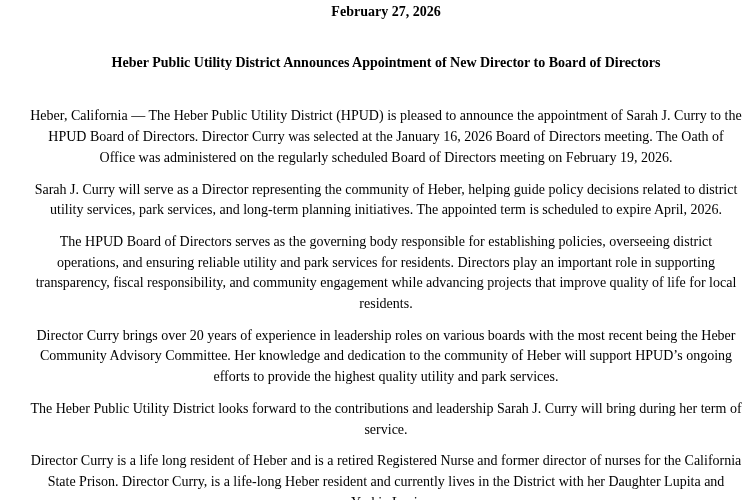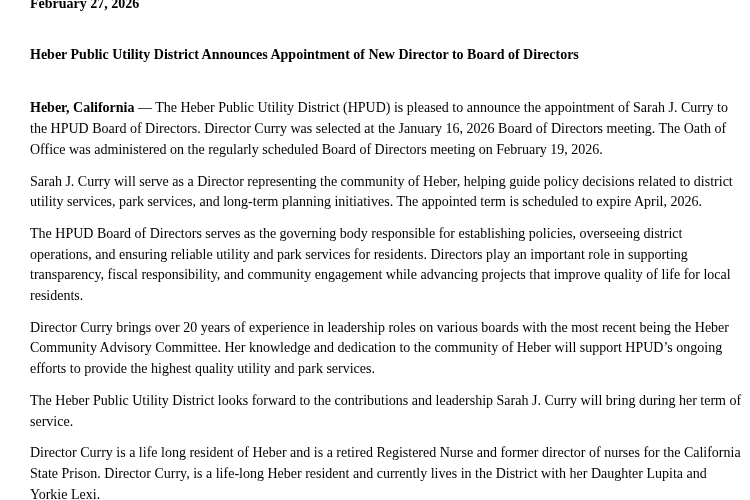--- a/index.html
+++ b/index.html
@@ -10,28 +10,29 @@
   body {
     width: 750px;
     height: 500px;
     overflow: hidden;
   }
   .doc {
     box-sizing: border-box;
     width: 750px;
     height: 500px;
     overflow: hidden;
-    padding: 4px 8px 0 30px;
+    padding: 12px 8px 0 30px;
     font-family: "Liberation Serif", "DejaVu Serif", serif;
     font-size: 14px;
     line-height: 20.7px;
     color: #000000;
     background: #ffffff;
+    text-align: center;
   }
-  .bold { font-weight: bold; }
+  .bold { font-weight: normal; }
   .date-line {
     margin: -10px 0 0 0;   
     font-weight: bold;
   }
   .headline {
     margin: 30px 0 33px 0;
     font-weight: bold;
     font-size: 14px;
   }
   .para {

